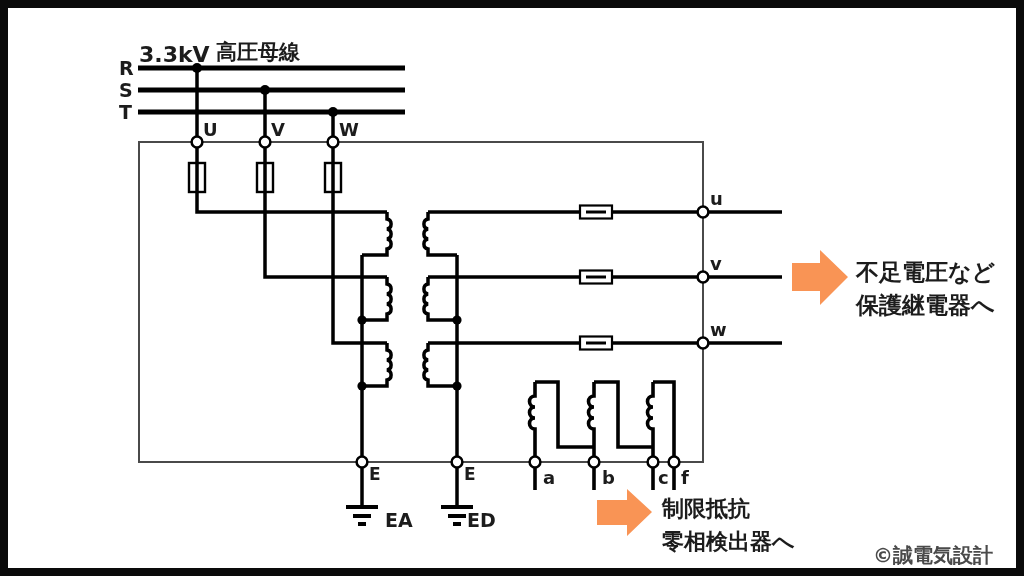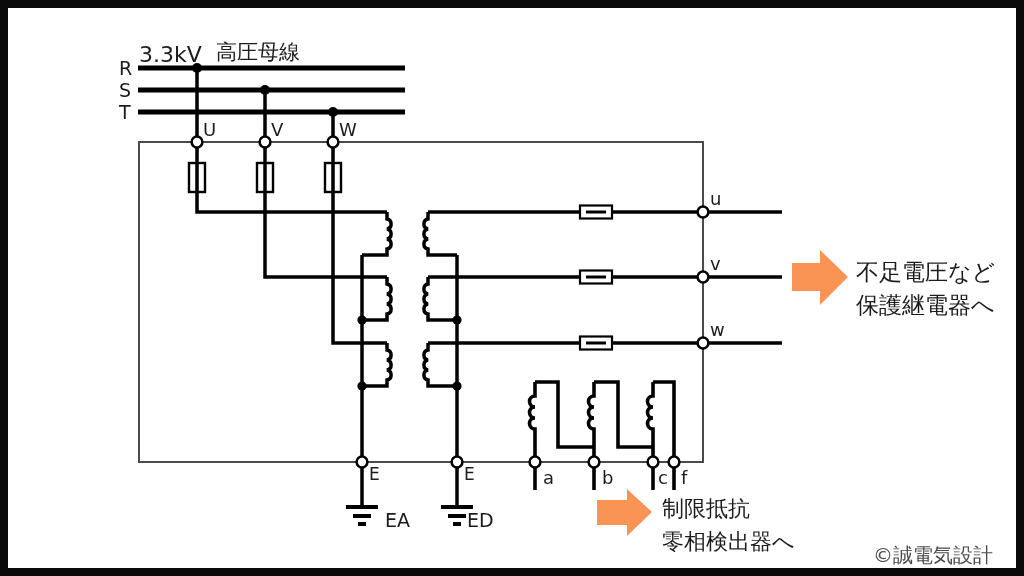--- a/index.html
+++ b/index.html
@@ -1,16 +1,16 @@
 <!DOCTYPE html>
 <html><head>
 <meta charset="utf-8">
 <style>
   html,body{margin:0;padding:0;background:#ffffff;}
-  .stage{position:relative;width:1024px;height:576px;overflow:hidden;background:#ffffff;}
+  .stage{position:relative;width:1024px;height:576px;overflow:hidden;background:#ffffff;font-weight:bold;}
   svg{display:block;}
   text{font-family:"DejaVu Sans","Liberation Sans",sans-serif;fill:#1c1c1c;}
   .t-voltage{font-size:22px;}
   .t-bustitle{font-size:21px;}
   .t-phase{font-size:19px;}
   .t-term{font-size:18px;}
   .t-earth{font-size:17px;}
   .t-earthname{font-size:19px;}
   .t-annot-big{font-size:23px;}
   .t-annot{font-size:22px;}

